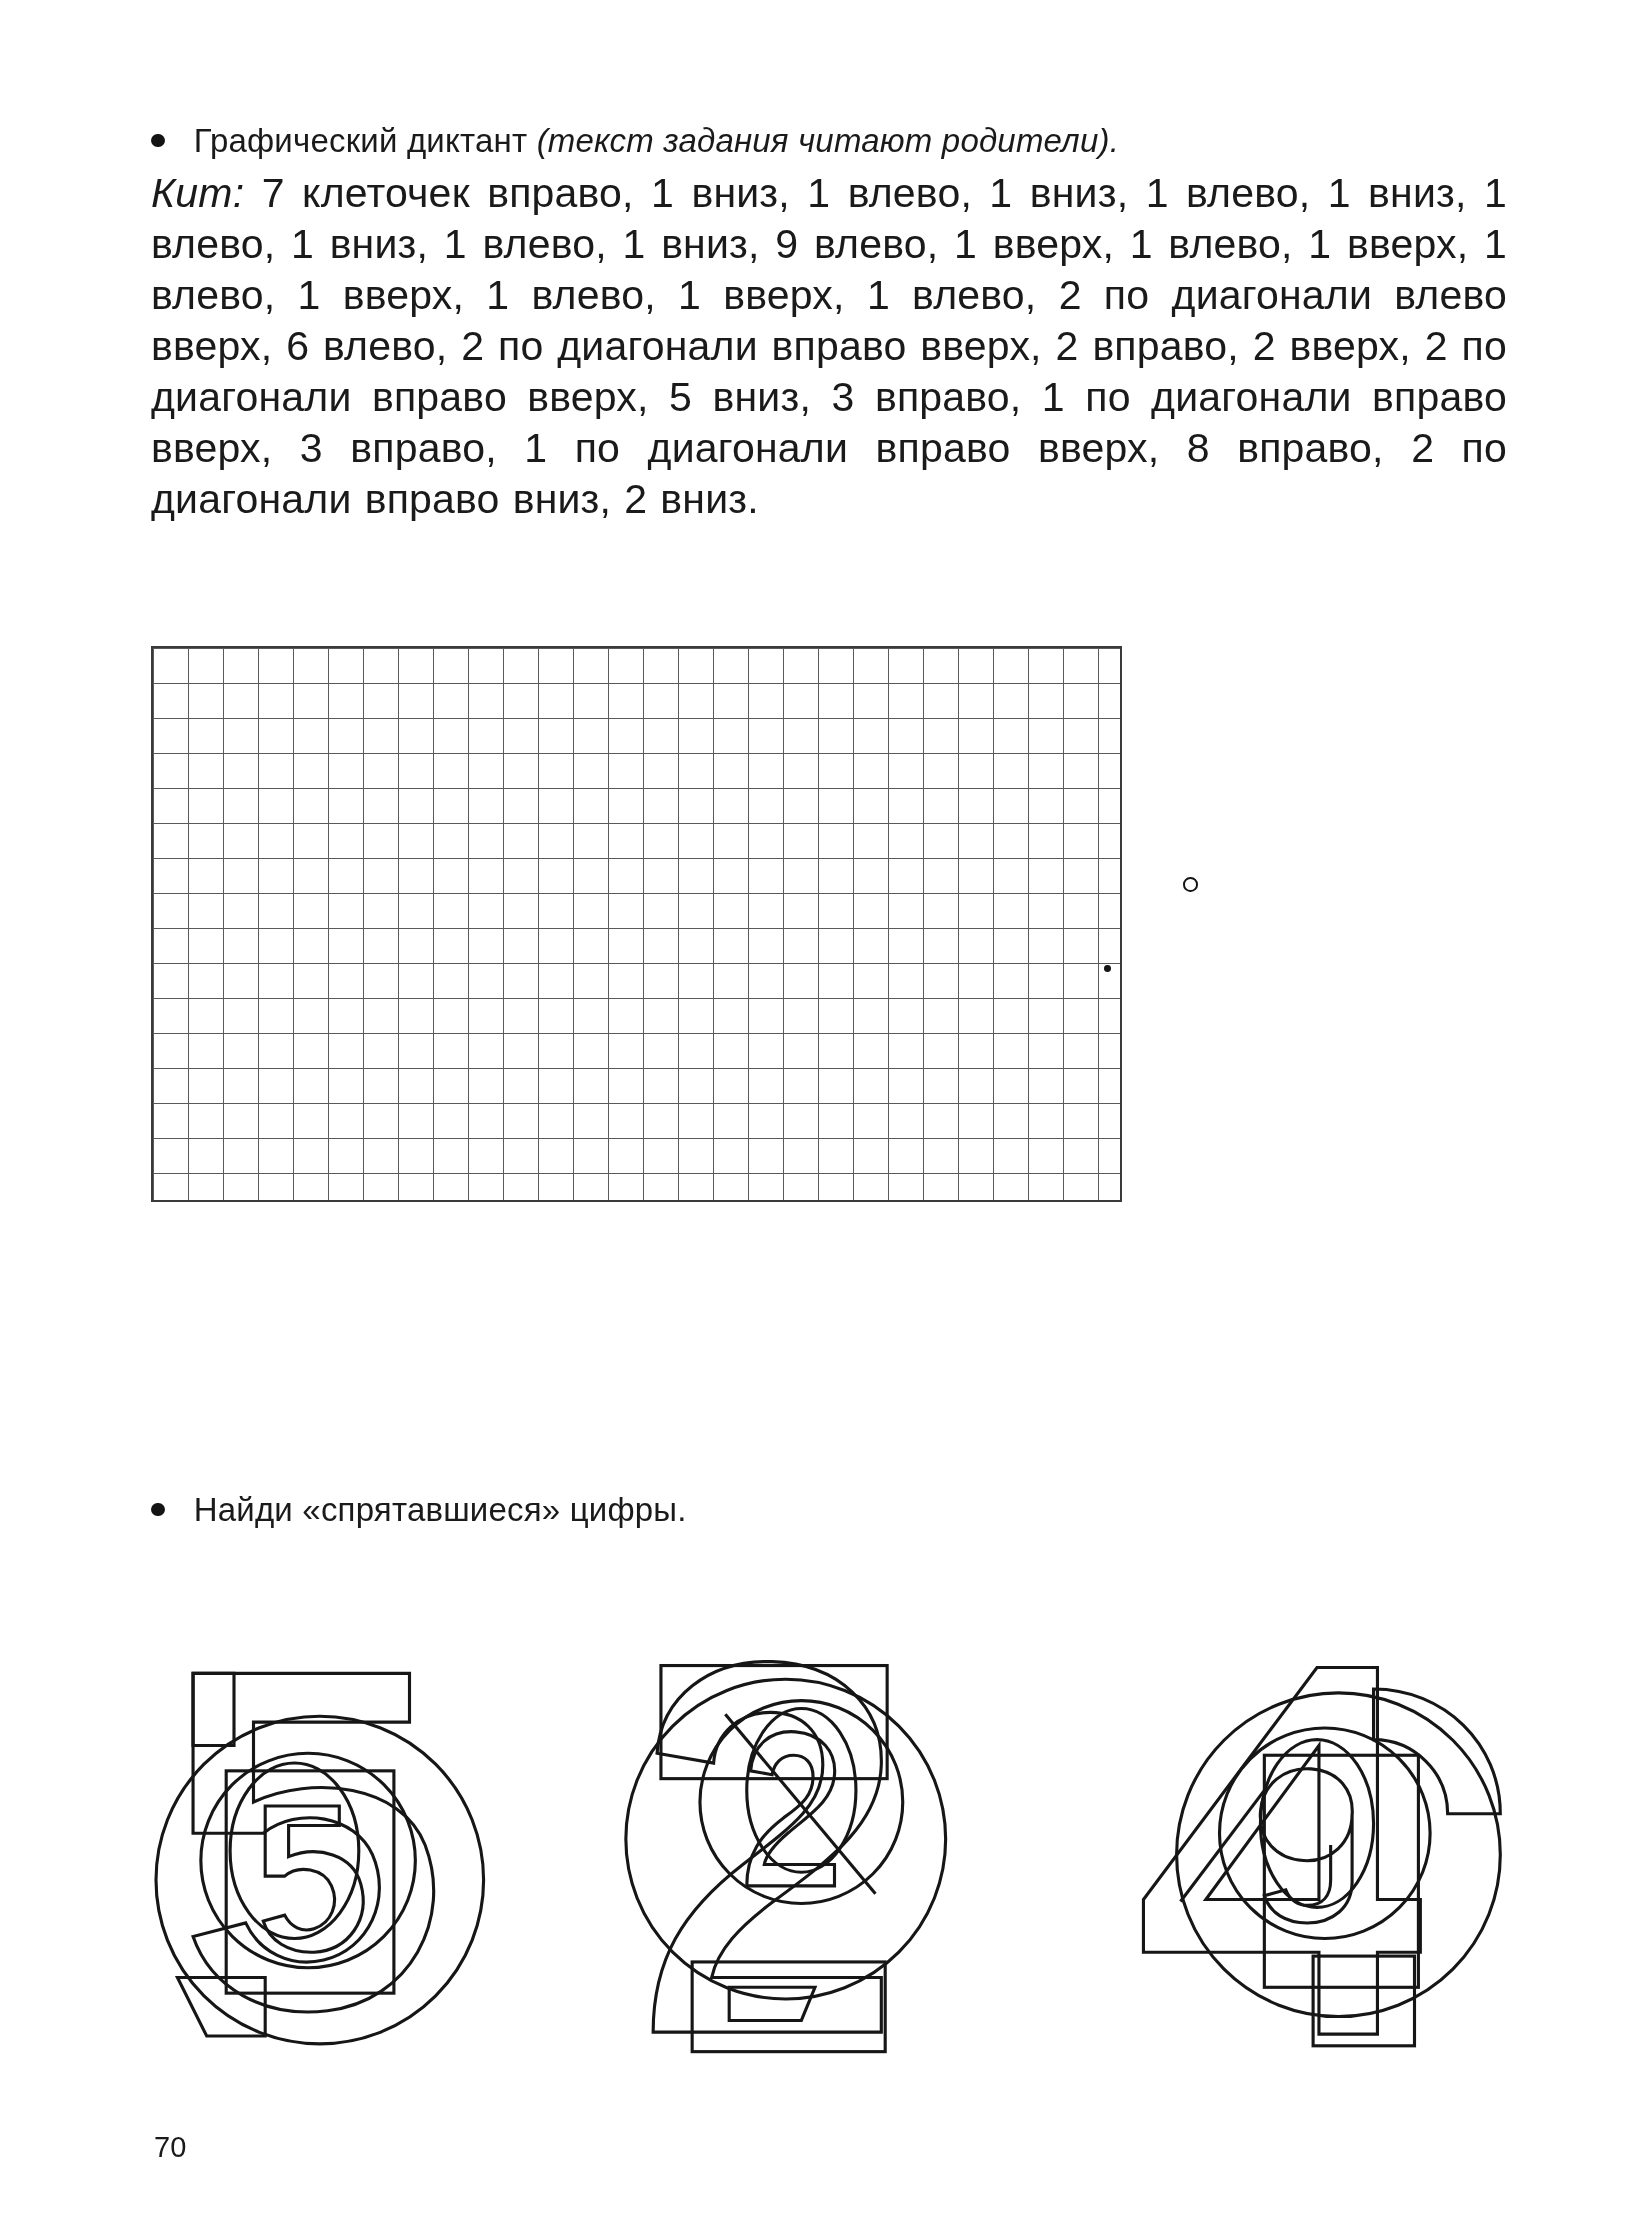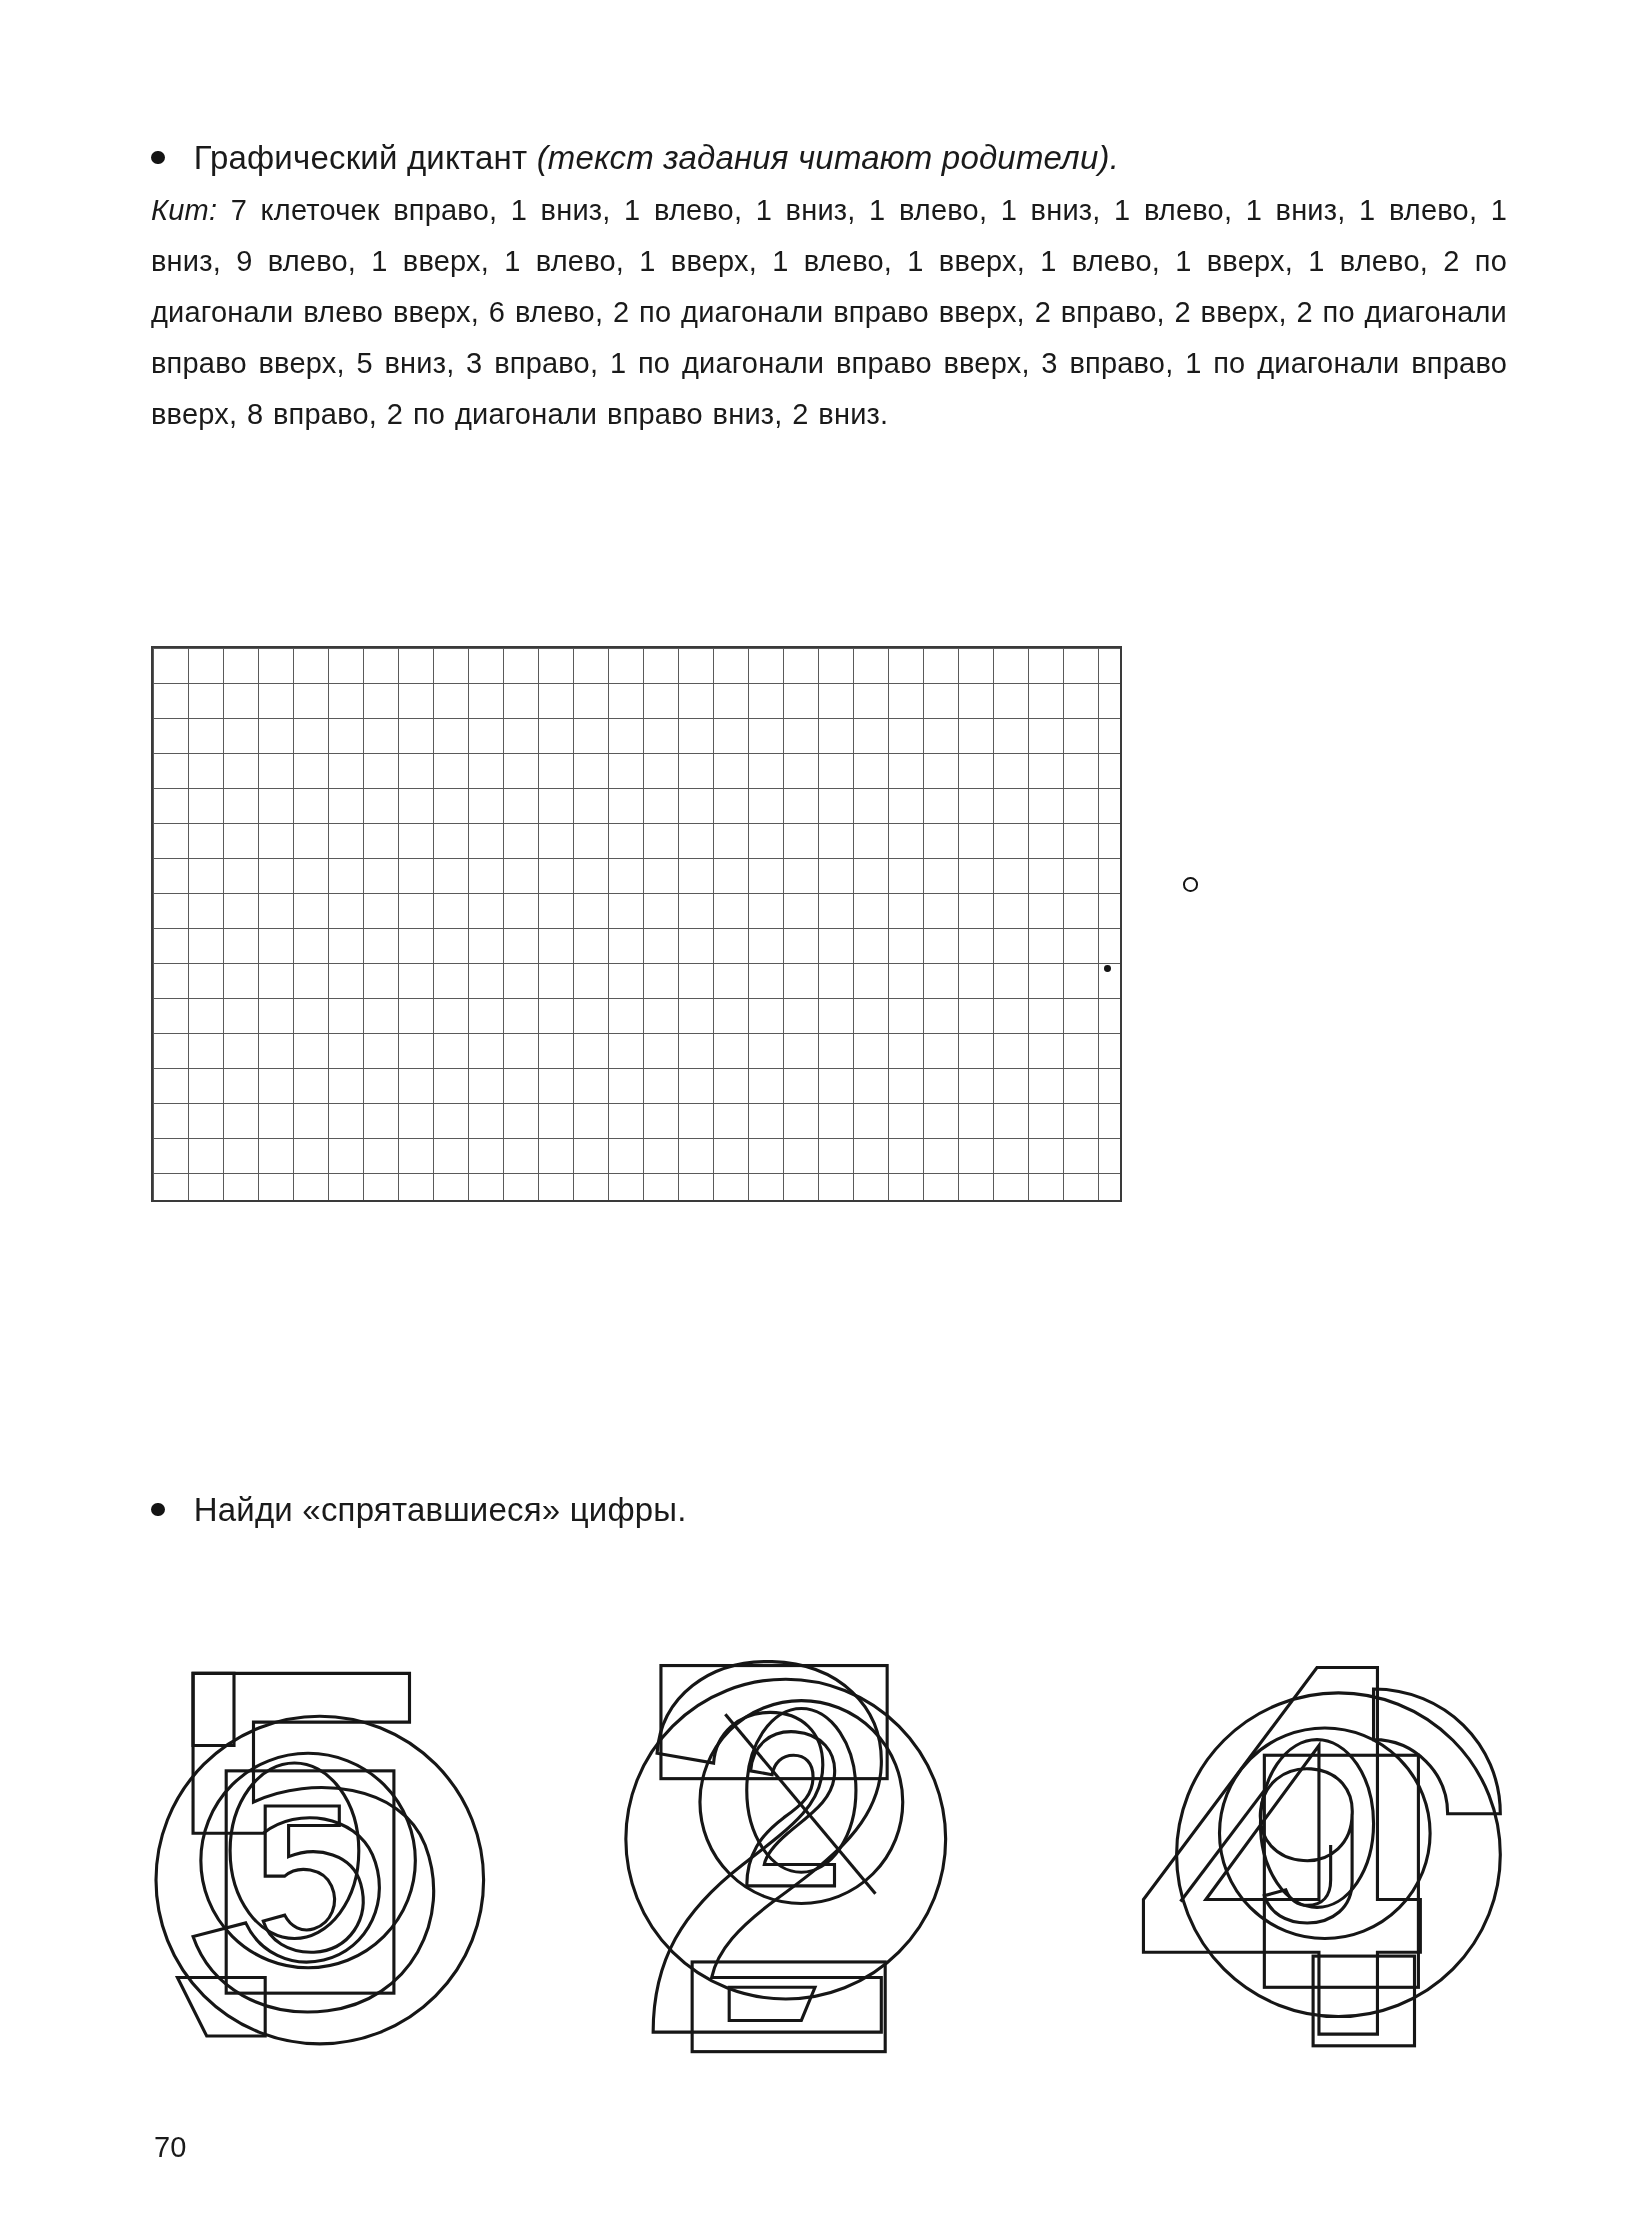--- a/index.html
+++ b/index.html
@@ -13,21 +13,21 @@
     position: relative;
     font-family: "Liberation Sans", sans-serif;
     color: #1a1a1a;
     overflow: hidden;
   }
 
   
   #task1 {
     position: absolute;
     left: 151px;
-    top: 132px;
+    top: 115px;
     width: 1356px;
   }
 
   .bullet-row {
     display: flex;
     align-items: flex-start;
   }
   .bullet-dot {
     flex: 0 0 auto;
     width: 13.7px;
@@ -40,21 +40,21 @@
   .bullet-text {
     font-size: 33px;
     line-height: 51px;
     letter-spacing: 0.2px;
   }
   .ital {
     font-style: italic;
   }
 
   .dictation {
-    font-size: 29px;
+    font-size: 41px;
     line-height: 51px;
     text-align: justify;
     text-align-last: left;
     margin-top: 2px;
     letter-spacing: 0.2px;
     word-spacing: 1.5px;
   }
   .dictation .lead {
     font-style: italic;
   }

